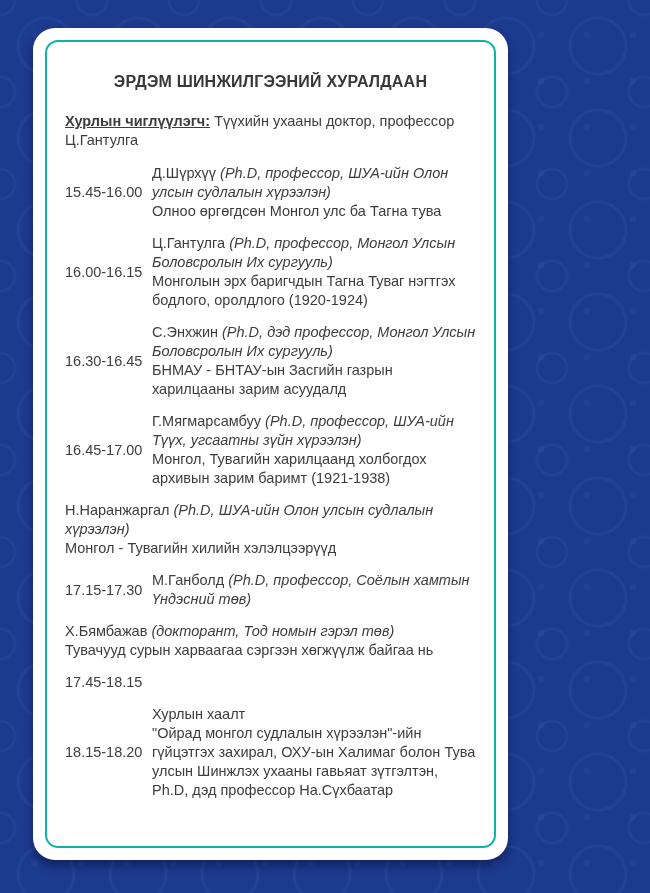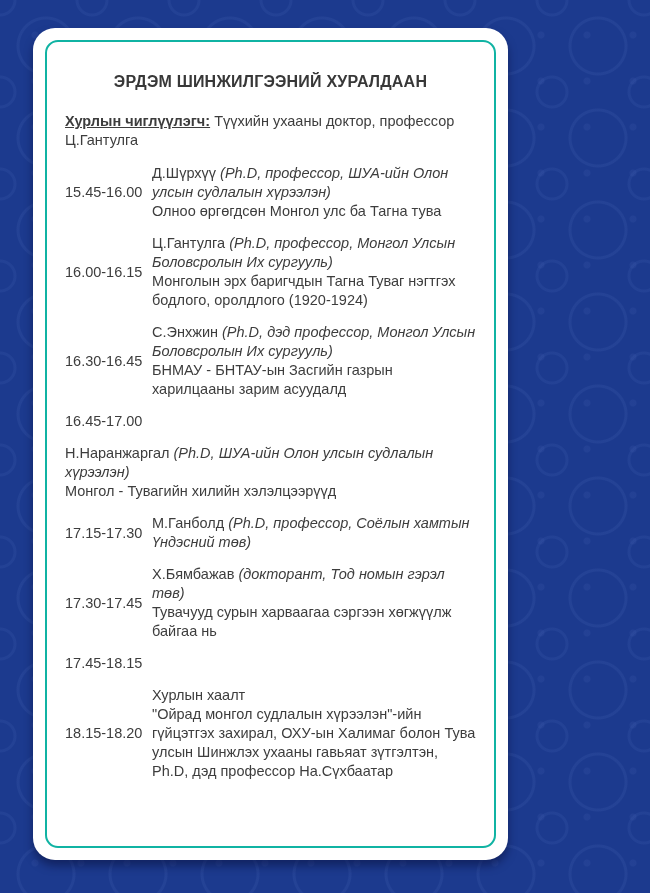--- a/index.html
+++ b/index.html
@@ -109,40 +109,44 @@
       <div class="time">16.30-16.45</div>
       <div class="body">
         <div class="speaker-line hide-if-empty"><span class="speaker">С.Энхжин</span> <span class="affiliation">(Ph.D, дэд профессор, Монгол Улсын Боловсролын Их сургууль)</span></div>
         <div class="talk-title">БНМАУ - БНТАУ-ын Засгийн газрын харилцааны зарим асуудалд</div>
 
       </div>
     </div>
 
     <div class="row">
       <div class="time">16.45-17.00</div>
+      <div class="body">
+        <div class="speaker-line hide-if-empty"><span class="speaker">Г.Мягмарсамбуу</span> <span class="affiliation">(Ph.D, профессор, ШУА-ийн Түүх, угсаатны зүйн хүрээлэн)</span></div>
+        <div class="talk-title">Монгол, Тувагийн харилцаанд холбогдох архивын зарим баримт (1921-1938)</div>
+
+      </div>
     </div>
 
     <div class="row">
       <div class="body">
         <div class="speaker-line hide-if-empty"><span class="speaker">Н.Наранжаргал</span> <span class="affiliation">(Ph.D, ШУА-ийн Олон улсын судлалын хүрээлэн)</span></div>
         <div class="talk-title">Монгол - Тувагийн хилийн хэлэлцээрүүд</div>
 
       </div>
     </div>
 
     <div class="row">
       <div class="time">17.15-17.30</div>
       <div class="body">
         <div class="speaker-line hide-if-empty"><span class="speaker">М.Ганболд</span> <span class="affiliation">(Ph.D, профессор, Соёлын хамтын Үндэсний төв)</span></div>
 
       </div>
     </div>
 
     <div class="row">
-      <div class="time">17.30-17.45</div>
       <div class="body">
         <div class="speaker-line hide-if-empty"><span class="speaker">Х.Бямбажав</span> <span class="affiliation">(докторант, Тод номын гэрэл төв)</span></div>
         <div class="talk-title">Тувачууд сурын харваагаа сэргээн хөгжүүлж байгаа нь</div>
 
       </div>
     </div>
 
     <div class="row">
       <div class="time">17.45-18.15</div>
     </div>

